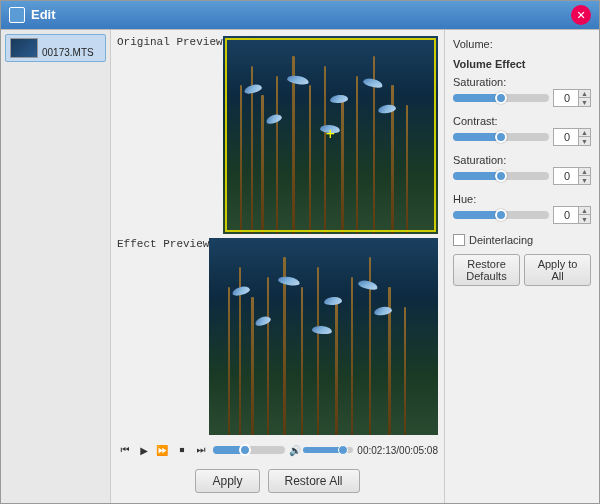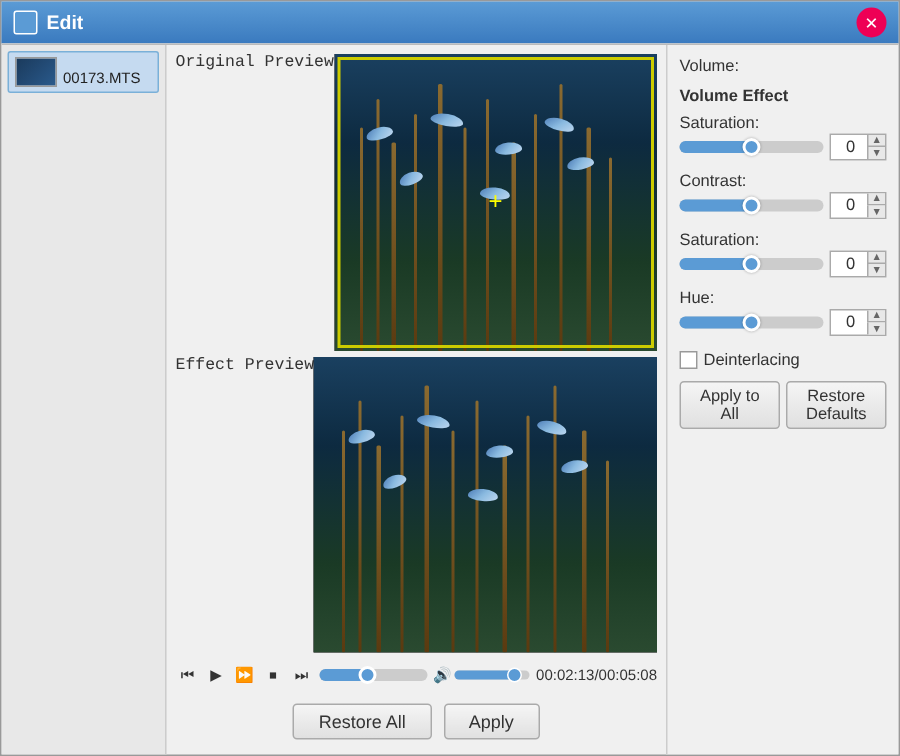--- a/index.html
+++ b/index.html
@@ -507,22 +507,22 @@
           <span style="font-size:10px;">🔊</span>
           <div class="volume-slider-mini">
             <div class="volume-fill-mini"></div>
             <div class="volume-handle-mini"></div>
           </div>
         </div>
         <span class="time-display">00:02:13/00:05:08</span>
       </div>
 
       <div class="bottom-buttons">
+        <button class="btn">Apply</button>
         <button class="btn">Restore All</button>
-        <button class="btn">Apply</button>
       </div>
     </div>
 
     <div class="right-panel">
 
       <div class="control-row">
         <span class="control-label">Volume:</span>
       </div>
 
       <div class="section-title">Volume Effect</div>
@@ -594,18 +594,18 @@
           </div>
         </div>
       </div>
 
       <div class="checkbox-row">
         <div class="checkbox-box"></div>
         <span class="control-label">Deinterlacing</span>
       </div>
 
       <div class="apply-restore-row">
+        <button class="btn">Restore Defaults</button>
         <button class="btn">Apply to All</button>
-        <button class="btn">Restore Defaults</button>
       </div>
     </div>
   </div>
 </div>
 
 </body></html>

